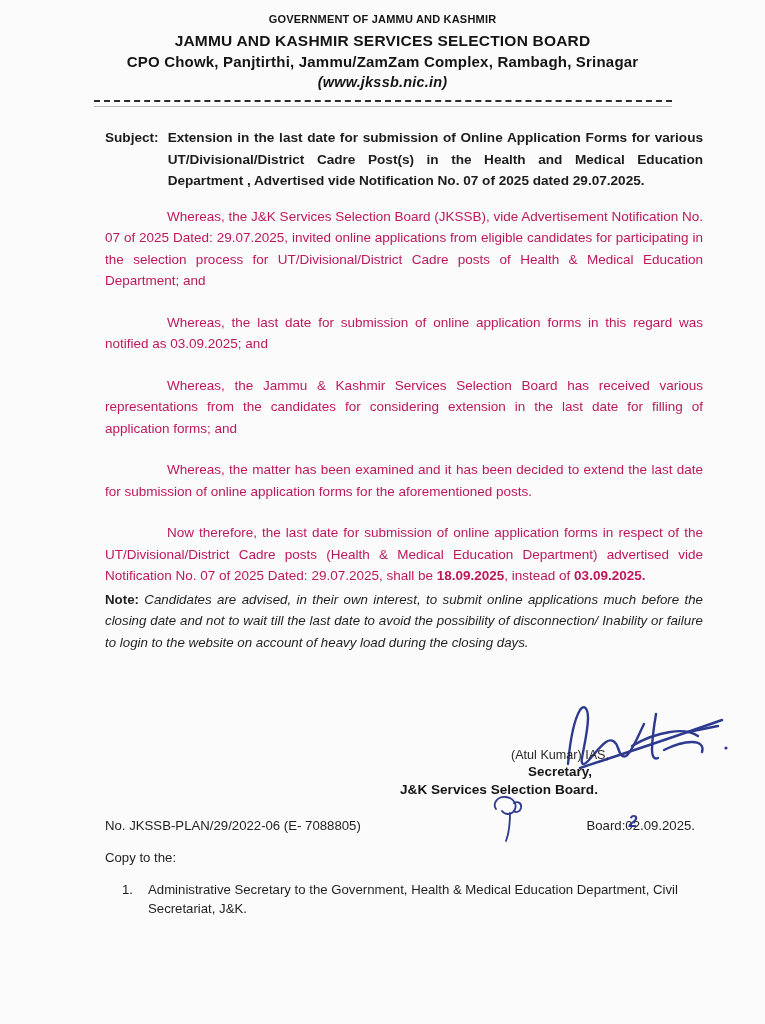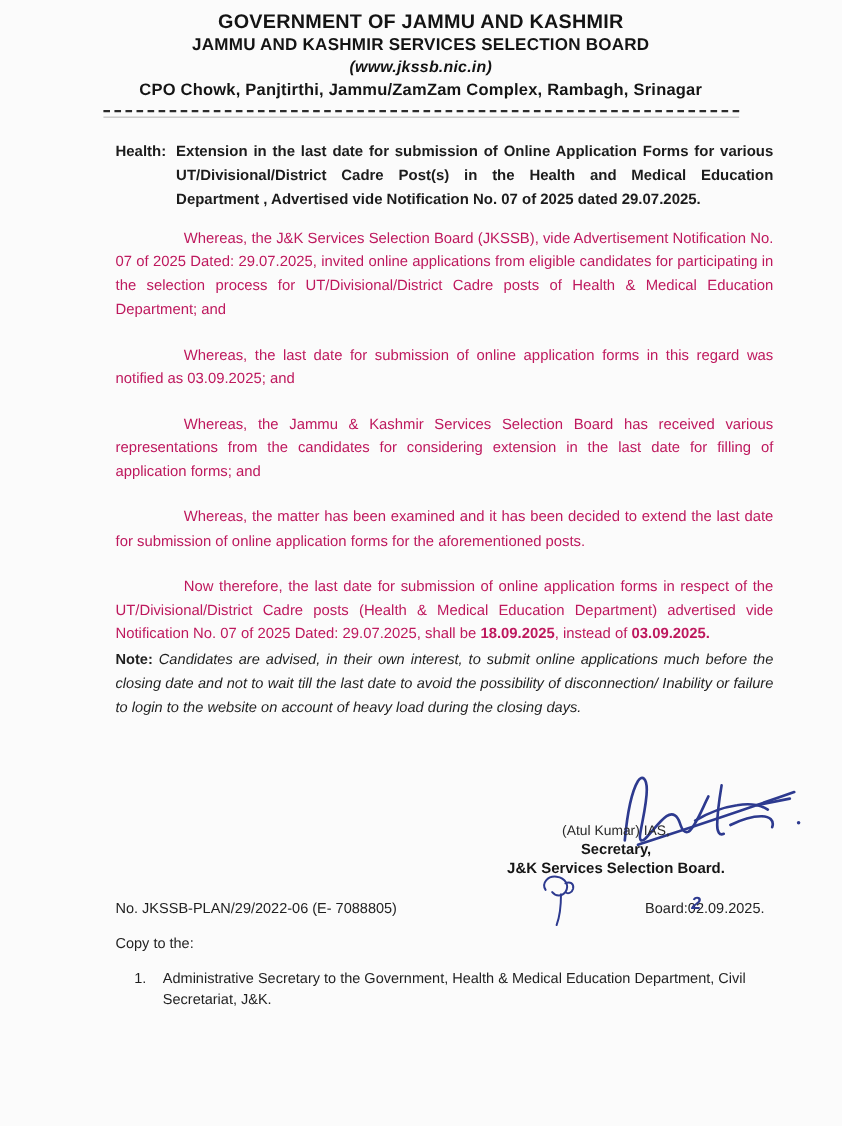--- a/index.html
+++ b/index.html
@@ -27,21 +27,21 @@
   
   .letterhead {
     padding-top: 9px;
     text-align: center;
   }
   .lh-line {
     font-weight: bold;
     color: #141414;
     letter-spacing: 0.2px;
   }
-  .lh-1 { font-size: 18px; line-height: 21px; }
+  .lh-1 { font-size: 11px; line-height: 21px; }
   .lh-2 { font-size: 15.5px; line-height: 21px; }
   .lh-3 { font-size: 15px; line-height: 21px; }
   .lh-4 {
     font-size: 14.5px;
     line-height: 20px;
     font-style: italic;
     font-weight: bold;
   }
 
   .rule-wrap {
@@ -167,21 +167,20 @@
     text-align: center;
     font-size: 13.4px;
     font-weight: bold;
     color: #151515;
   }
   .sign-org {
     position: absolute;
     left: 400px;
     top: 82px;
     width: 320px;
-    text-align: center;
     font-size: 13.6px;
     font-weight: bold;
     color: #151515;
   }
 
   
   .ref-row {
     position: absolute;
     left: 105px;
     top: 818px;
@@ -242,31 +241,31 @@
   .copy-text { flex: 1; }
 </style>
 </head>
 <body>
 
 <div class="page">
 
   <div class="letterhead">
     <div class="lh-line lh-1">GOVERNMENT OF JAMMU AND KASHMIR</div>
     <div class="lh-line lh-2">JAMMU AND KASHMIR SERVICES SELECTION BOARD</div>
+    <div class="lh-line lh-3">CPO Chowk, Panjtirthi, Jammu/ZamZam Complex, Rambagh, Srinagar</div>
     <div class="lh-line lh-4">(www.jkssb.nic.in)</div>
-    <div class="lh-line lh-3">CPO Chowk, Panjtirthi, Jammu/ZamZam Complex, Rambagh, Srinagar</div>
   </div>
 
   <div class="rule-wrap">
     <div class="rule-dashed"></div>
     <div class="rule-solid"></div>
   </div>
 
   <div class="subject-block">
-    <div class="subject-label">Health:</div>
+    <div class="subject-label">Subject:</div>
     <div class="subject-text">Extension in the last date for submission of Online Application Forms for various UT/Divisional/District Cadre Post(s) in the Health and  Medical Education  Department ,  Advertised  vide  Notification No.  07 of 2025 dated 29.07.2025.</div>
   </div>
 
 
   <div class="body-block">
     <p class="para">Whereas, the J&amp;K Services Selection Board (JKSSB), vide Advertisement Notification No. 07 of 2025 Dated: 29.07.2025, invited online applications from eligible candidates for participating in the selection process for UT/Divisional/District Cadre posts of Health &amp; Medical Education Department; and</p>
     <p class="para">Whereas, the last date for submission of online application forms in this regard was notified as 03.09.2025; and</p>
     <p class="para">Whereas, the Jammu &amp; Kashmir Services Selection Board has received various representations from the candidates for considering extension in the last date for filling of application forms; and</p>
     <p class="para">Whereas, the matter has been examined and it has been decided to extend the last date for submission of online application forms for the aforementioned posts.</p>
     <p class="para"><span>Now therefore, the last date for submission of online application forms in respect of the UT/Divisional/District Cadre posts (Health &amp; Medical Education Department) advertised vide Notification No. 07 of 2025 Dated: 29.07.2025, shall be </span><b>18.09.2025</b><span>, instead of </span><b>03.09.2025.</b></p>

